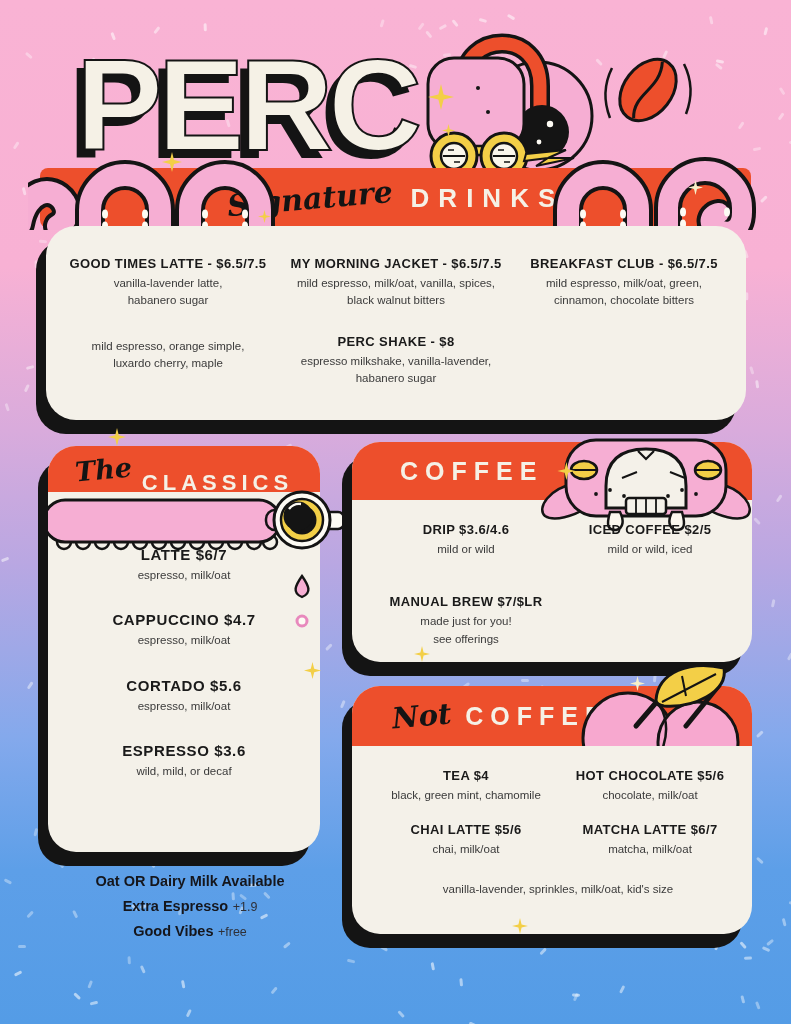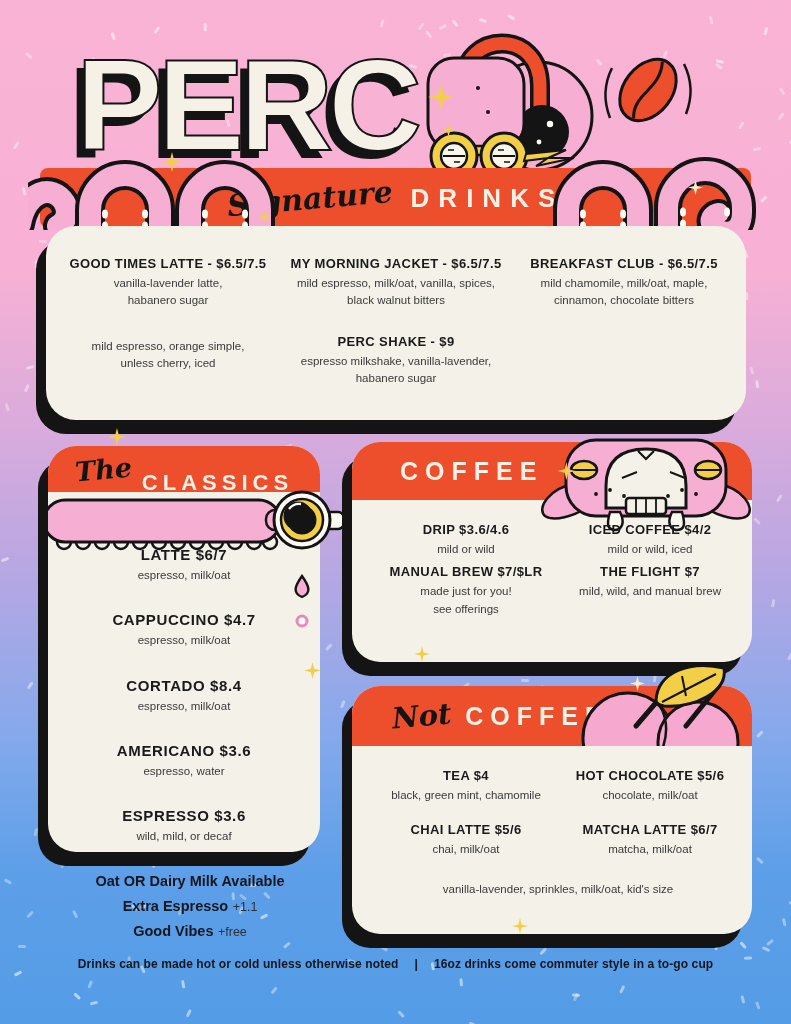--- a/index.html
+++ b/index.html
@@ -49,21 +49,21 @@
   .classics .script{font-size:27px;}
   .classics .caps{font-size:22px;letter-spacing:5px;margin-top:28px;}
   .classics-items{position:absolute;top:100px;left:0;width:272px;display:flex;flex-direction:column;align-items:center;}
   .classics-items .menu-item{margin-bottom:27px;}
   .classics-items .mi-name{font-size:15px;letter-spacing:.6px;}
 
   
   .coffee{left:352px;top:442px;width:400px;height:220px;}
   .coffee .card-head{height:58px;justify-content:flex-start;padding-left:48px;gap:14px;}
   .coffee .caps,.notcoffee .caps{font-size:25px;letter-spacing:7px;}
-  .grid2{position:absolute;left:0;right:0;display:grid;grid-template-columns:1fr 1fr;row-gap:6px;padding:0 10px 0 22px;}
+  .grid2{position:absolute;left:0;right:0;display:grid;grid-template-columns:1fr 1fr;row-gap:36px;padding:0 10px 0 22px;}
   .coffee .grid2{top:80px;}
 
   
   .notcoffee{left:352px;top:686px;width:400px;height:248px;}
   .notcoffee .card-head{height:60px;justify-content:flex-start;padding-left:40px;gap:14px;overflow:hidden;}
   .notcoffee .script{font-size:29px;}
   .notcoffee .grid2{top:82px;row-gap:18px;}
   .span2{grid-column:1/-1;}
 
   
@@ -455,29 +455,29 @@
       <div class="mi-desc">vanilla-lavender latte,
 habanero sugar</div>
     </div>
     <div class="menu-item">
       <div class="mi-name">MY MORNING JACKET - $6.5/7.5</div>
       <div class="mi-desc">mild espresso, milk/oat, vanilla, spices,
 black walnut bitters</div>
     </div>
     <div class="menu-item">
       <div class="mi-name">BREAKFAST CLUB - $6.5/7.5</div>
-      <div class="mi-desc">mild chamomile, milk/oat, maple,
+      <div class="mi-desc">mild espresso, milk/oat, green,
 cinnamon, chocolate bitters</div>
     </div>
     <div class="menu-item">
       <div class="mi-desc">mild espresso, orange simple,
-unless cherry, iced</div>
+luxardo cherry, maple</div>
     </div>
     <div class="menu-item">
-      <div class="mi-name">PERC SHAKE - $9</div>
+      <div class="mi-name">PERC SHAKE - $8</div>
       <div class="mi-desc">espresso milkshake, vanilla-lavender,
 habanero sugar</div>
     </div>
   </section>
 
   <section class="card classics">
     <div class="card-head">
       <span class="script">The</span>
       <span class="caps">CLASSICS</span>
     </div>
@@ -510,26 +510,22 @@
     <div class="classics-items">
       <div class="menu-item">
         <div class="mi-name">LATTE $6/7</div>
         <div class="mi-desc">espresso, milk/oat</div>
       </div>
       <div class="menu-item">
         <div class="mi-name">CAPPUCCINO $4.7</div>
         <div class="mi-desc">espresso, milk/oat</div>
       </div>
       <div class="menu-item">
-        <div class="mi-name">CORTADO $8.4</div>
+        <div class="mi-name">CORTADO $5.6</div>
         <div class="mi-desc">espresso, milk/oat</div>
-      </div>
-      <div class="menu-item">
-        <div class="mi-name">AMERICANO $3.6</div>
-        <div class="mi-desc">espresso, water</div>
       </div>
       <div class="menu-item">
         <div class="mi-name">ESPRESSO $3.6</div>
         <div class="mi-desc">wild, mild, or decaf</div>
       </div>
     </div>
   </section>
 
   <section class="card coffee">
     <div class="card-head">
@@ -559,31 +555,27 @@
       <path d="M96,62 V78 M106,62 V78 M116,62 V78" stroke="#141414" stroke-width="1.8"></path>
       <path d="M70,76 C66,90 68,94 76,94 C84,92 84,84 80,76 Z" fill="#fbf8ef" stroke="#141414" stroke-width="2.5"></path>
       <path d="M142,76 C146,90 144,94 136,94 C128,92 128,84 132,76 Z" fill="#fbf8ef" stroke="#141414" stroke-width="2.5"></path>
     </svg>
     <div class="grid2">
       <div class="menu-item">
         <div class="mi-name">DRIP $3.6/4.6</div>
         <div class="mi-desc">mild or wild</div>
       </div>
       <div class="menu-item">
-        <div class="mi-name">ICED COFFEE $4/2</div>
+        <div class="mi-name">ICED COFFEE $2/5</div>
         <div class="mi-desc">mild or wild, iced</div>
       </div>
       <div class="menu-item">
         <div class="mi-name">MANUAL BREW $7/$LR</div>
         <div class="mi-desc">made just for you!
 see offerings</div>
-      </div>
-      <div class="menu-item">
-        <div class="mi-name">THE FLIGHT $7</div>
-        <div class="mi-desc">mild, wild, and manual brew</div>
       </div>
     </div>
   </section>
 
   <section class="card notcoffee">
     <div class="card-head">
       <span class="script">Not</span>
       <span class="caps">COFFEE</span>
       <svg style="position:absolute;right:-6px;bottom:-6px;" width="190" height="72" viewBox="0 0 190 72">
         <circle cx="60" cy="58" r="45" fill="#f7a8cf" stroke="#141414" stroke-width="3"></circle>
@@ -620,31 +612,28 @@
     </div>
   </section>
 
   <div class="notes">
     <div class="note-line">
       <span class="nb">Oat OR Dairy Milk Available</span>
       <span class="nl"></span>
     </div>
     <div class="note-line">
       <span class="nb">Extra Espresso</span>
-      <span class="nl">+1.1</span>
+      <span class="nl">+1.9</span>
     </div>
     <div class="note-line">
       <span class="nb">Good Vibes</span>
       <span class="nl">+free</span>
     </div>
   </div>
 
-  <div class="footer">
-    <span>Drinks can be made hot or cold unless otherwise noted</span><span class="sep">|</span><span>16oz drinks come commuter style in a to-go cup</span>
-  </div>
 
   <span class="spark" style="left:162px;top:152px;width:20px;height:20px;"></span>
   <span class="spark" style="left:258px;top:210px;width:13px;height:13px;"></span>
   <span class="spark" style="left:428px;top:84px;width:26px;height:26px;"></span>
   <span class="spark" style="left:442px;top:124px;width:13px;height:13px;"></span>
   <span class="spark cream" style="left:688px;top:180px;width:15px;height:15px;"></span>
   <span class="spark" style="left:108px;top:428px;width:18px;height:18px;"></span>
   <span class="spark" style="left:304px;top:662px;width:17px;height:17px;z-index:6;"></span>
   <span class="spark" style="left:414px;top:646px;width:16px;height:16px;z-index:6;"></span>
   <span class="spark cream" style="left:630px;top:676px;width:15px;height:15px;"></span>

